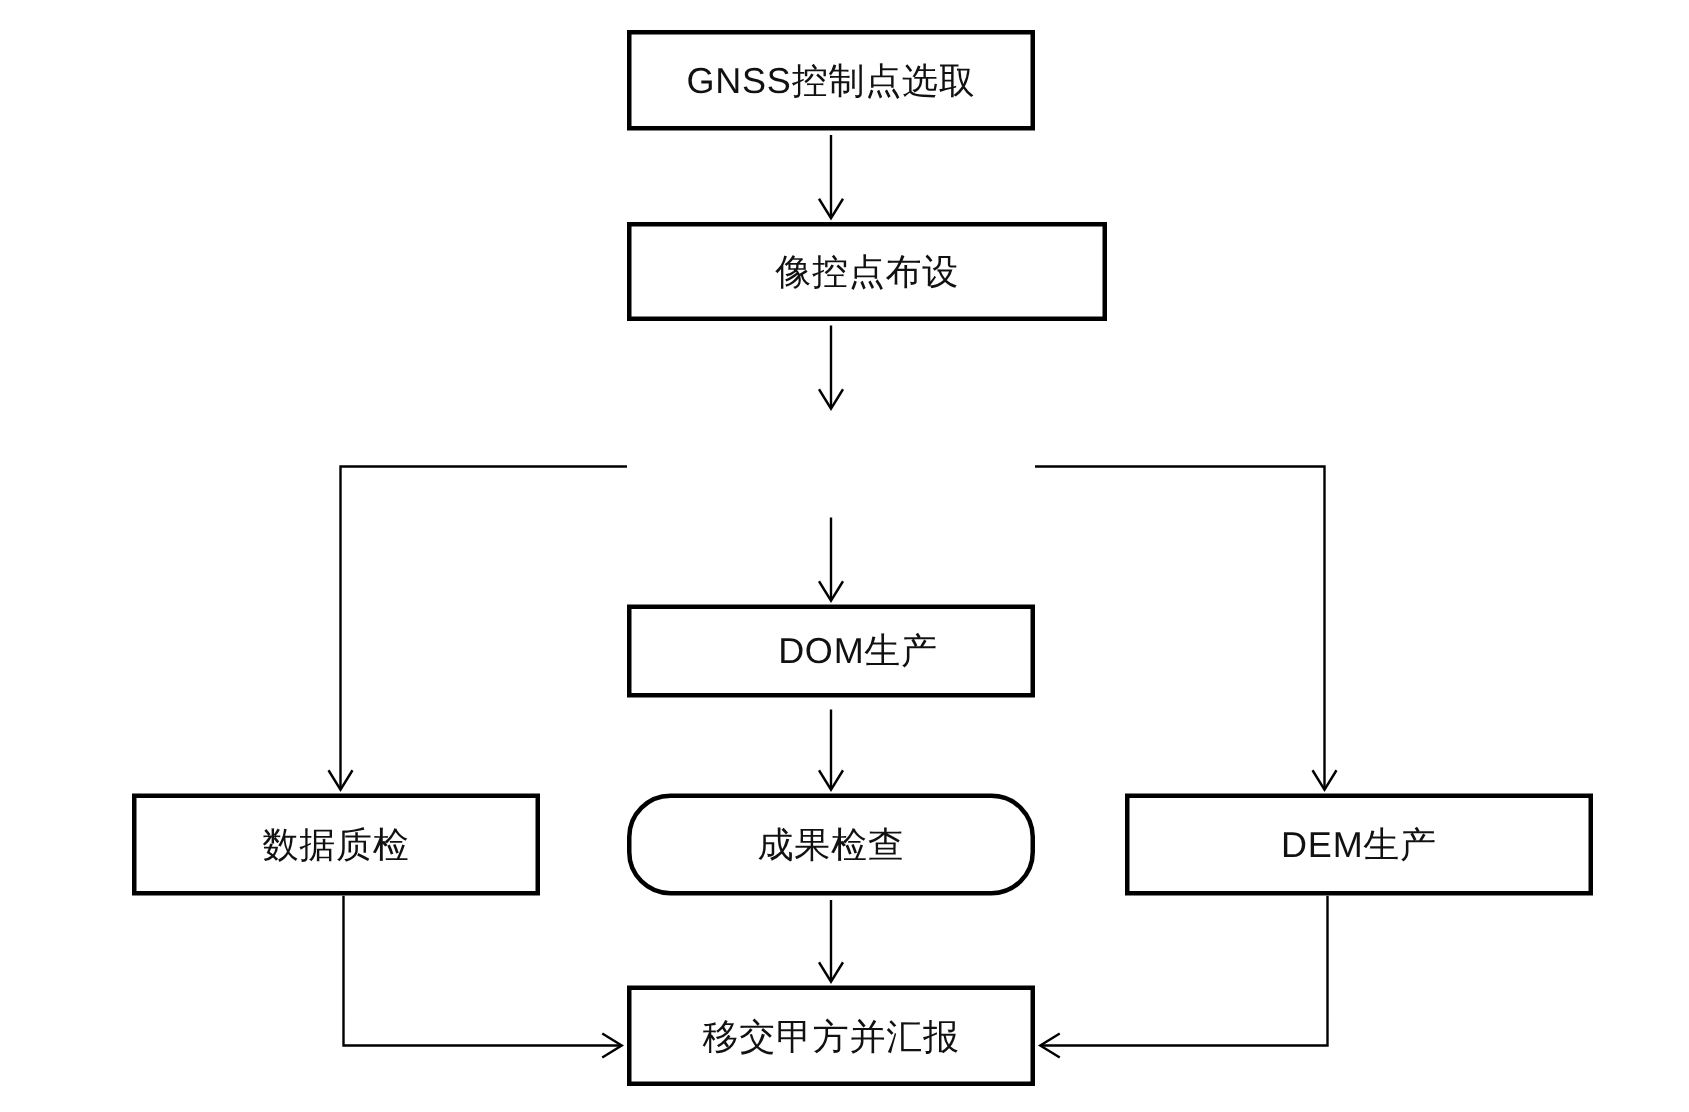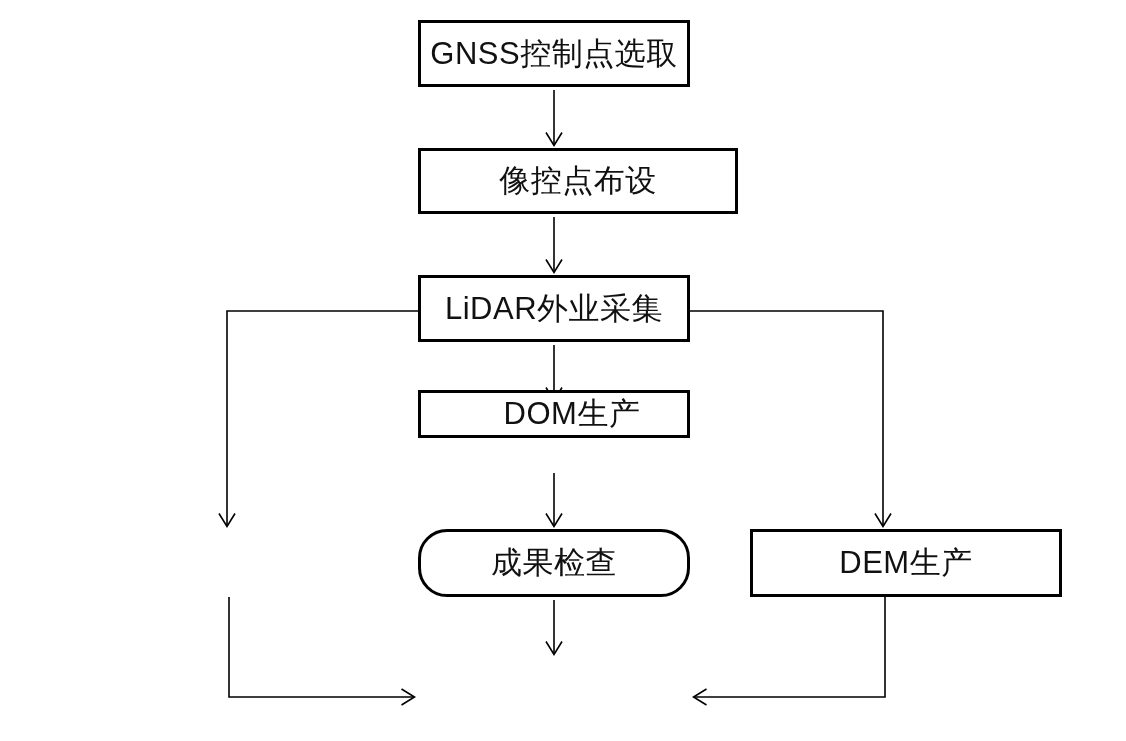--- a/index.html
+++ b/index.html
@@ -23,30 +23,30 @@
     height: 741px;
   }
   .node {
     position: absolute;
     box-sizing: border-box;
     border: 3px solid #000000;
     background: #ffffff;
     display: flex;
     align-items: center;
     justify-content: center;
-    font-size: 31px;
+    font-size: 24px;
     color: #111111;
     letter-spacing: 0.5px;
     white-space: nowrap;
   }
   
   .node-gnss          { left: 418px; top: 20px;  width: 272px; height: 67px; }
   .node-image-control { left: 418px; top: 148px; width: 320px; height: 66px; }
   .node-lidar         { left: 418px; top: 275px; width: 272px; height: 67px; }
-  .node-dom           { left: 418px; top: 390px; width: 272px; height: 48px; padding-left: 36px; }
+  .node-dom           { left: 418px; top: 403px; width: 272px; height: 62px; padding-left: 36px; }
   .node-data-qc       { left: 88px;  top: 529px; width: 272px; height: 68px; }
   .node-result-check  { left: 418px; top: 529px; width: 272px; height: 68px; border-radius: 29px; }
   .node-dem           { left: 750px; top: 529px; width: 312px; height: 68px; }
   .node-handover      { left: 418px; top: 657px; width: 272px; height: 67px; }
 </style>
 </head>
 <body>
 
 <div class="canvas">
 
@@ -73,31 +73,34 @@
   </svg>
 
   <div class="node node-gnss">
     <span>GNSS控制点选取</span>
   </div>
 
   <div class="node node-image-control">
     <span>像控点布设</span>
   </div>
 
-  <div class="node node-lidar">
-    <span>LiDAR外业采集</span>
-  </div>
 
   <div class="node node-dom">
     <span>DOM生产</span>
   </div>
 
+  <div class="node node-data-qc">
+    <span>数据质检</span>
+  </div>
 
   <div class="node node-result-check">
     <span>成果检查</span>
   </div>
 
   <div class="node node-dem">
     <span>DEM生产</span>
   </div>
 
+  <div class="node node-handover">
+    <span>移交甲方并汇报</span>
+  </div>
 
 </div>
 
 </body></html>

